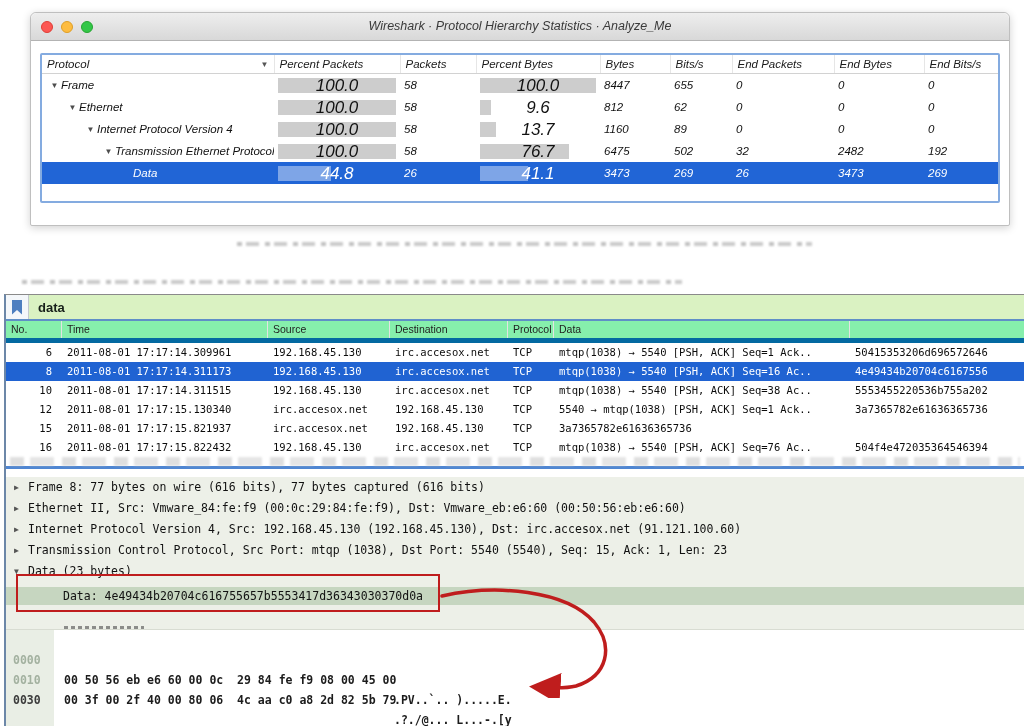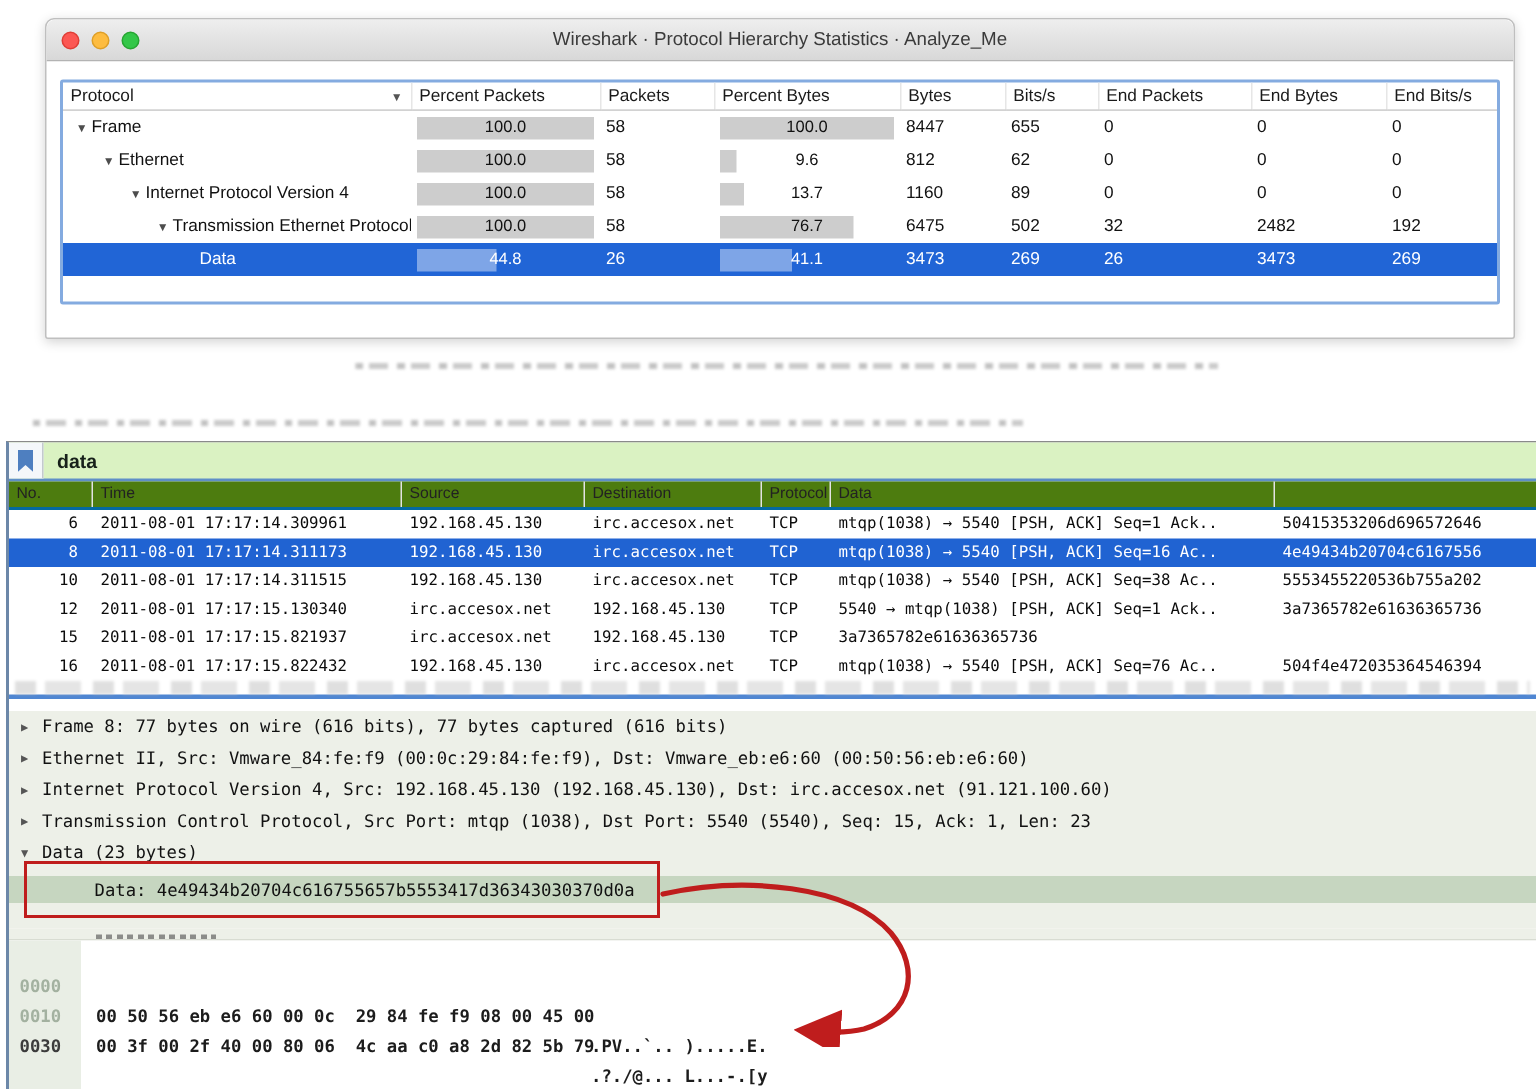--- a/index.html
+++ b/index.html
@@ -1,21 +1,21 @@
 <!DOCTYPE html>
 <html><head>
 <meta charset="utf-8">
 <style>
   html,body{margin:0;padding:0;background:#fff;}
   .stage{position:relative;width:1024px;height:726px;background:#fff;overflow:hidden;
          font-family:"Liberation Sans",sans-serif;color:#111;}
 
   
   .stats-win{position:absolute;left:30px;top:12px;width:978px;height:212px;background:#fff;
-             border:1px solid #bfbfbf;border-radius:6px 6px 2px 2px;box-shadow:0 2px 8px rgba(0,0,0,.18);}
+             border:1px solid #bfbfbf;border-radius:6px 6px 2px 2px;box-shadow:0 2px 8px rgba(0,0,0,.18);font-style:italic;}
   .titlebar{height:27px;background:linear-gradient(#eeeeee,#d8d8d8);border-bottom:1px solid #b3b3b3;
             border-radius:6px 6px 0 0;position:relative;}
   .lights{position:absolute;left:10px;top:8px;display:flex;gap:8px;}
   .light{width:12px;height:12px;border-radius:50%;}
   .light.red{background:#fc5753;border:1px solid #df3e36;box-sizing:border-box;}
   .light.yellow{background:#fdbc40;border:1px solid #de9f27;box-sizing:border-box;}
   .light.green{background:#33c748;border:1px solid #27a532;box-sizing:border-box;}
   .title{text-align:center;line-height:27px;font-size:12.5px;color:#3a3a3a;}
   .stats-body{padding:12px 9px 0 9px;}
   .table-wrap{border:2px solid #84abe0;border-radius:2px;height:146px;overflow:hidden;background:#fff;}
@@ -23,39 +23,39 @@
   table.stats th{font-weight:normal;text-align:left;padding:3px 5px;font-size:11.5px;color:#1a1a1a;
                  border-bottom:1px solid #d2d2d2;border-right:1px solid #e6e6e6;white-space:nowrap;overflow:hidden;}
   table.stats th:last-child{border-right:none;}
   table.stats td{padding:2px 4px;height:18px;white-space:nowrap;overflow:hidden;vertical-align:middle;}
   .sort-ind{float:right;font-size:8px;color:#555;margin-top:2px;}
   .proto-cell{display:flex;align-items:center;}
   .tri{font-size:8px;color:#4d4d4d;width:13px;display:inline-block;text-align:center;flex:none;}
   .ind0{padding-left:2px;} .ind1{padding-left:20px;} .ind2{padding-left:38px;} .ind3{padding-left:56px;} .ind4{padding-left:74px;}
   .track{position:relative;height:15px;width:100%;}
   .fill{position:absolute;left:0;top:0;bottom:0;background:#cdcdcd;}
-  .bar-val{position:absolute;left:0;right:0;text-align:center;line-height:15px;font-size:11px;}
+  .bar-val{position:absolute;left:0;right:0;text-align:center;line-height:15px;font-size:17px;}
   tr.sel-row{background:#2165d6;color:#fff;}
   tr.sel-row .fill{background:rgba(255,255,255,.42);}
   tr.sel-row .tri{color:#fff;}
 
   
   .blurline{position:absolute;height:4px;background:repeating-linear-gradient(90deg,#8f8f8f 0 5px,transparent 5px 9px,#a0a0a0 9px 22px,transparent 22px 28px);
             filter:blur(0.9px);opacity:.55;}
 
   
   .main-win{position:absolute;left:4px;top:294px;width:1020px;height:432px;background:#fff;
             border-left:2px solid #6c87a8;border-top:1px solid #8a8a8a;box-sizing:border-box;}
   .filter-bar{height:24px;background:#daf2c2;display:flex;align-items:center;border-bottom:2px solid #5f8fc7;}
   .bm-box{width:22px;height:100%;background:#f4f7fa;border-right:1px solid #c3c9ce;display:flex;align-items:center;justify-content:center;flex:none;}
   .bm{width:10px;height:15px;background:#4e7fc0;clip-path:polygon(0 0,100% 0,100% 100%,50% 70%,0 100%);}
   .filter-text{margin-left:9px;font-size:13px;font-weight:bold;color:#17201a;}
 
   .plist-head,.prow{display:grid;grid-template-columns:56px 206px 122px 118px 46px 296px 1fr;}
-  .plist-head{height:17px;line-height:17px;font-size:10.5px;color:#222;background:#4d7c0f;border-bottom:2px solid #0369a1;}
+  .plist-head{height:17px;line-height:17px;font-size:10.5px;color:#222;background:#86efac;border-bottom:5px solid #0369a1;}
   .plist-head>div{padding-left:5px;border-right:1px solid #e3e3e3;overflow:hidden;white-space:nowrap;}
   .prow{height:19px;line-height:19px;font-family:"DejaVu Sans Mono",monospace;font-size:10.5px;color:#0c0c0c;}
   .prow>div{padding-left:5px;overflow:hidden;white-space:nowrap;}
   .prow .no{text-align:right;padding-right:10px;padding-left:0;}
   .prow.sel{background:#2063d2;color:#fff;}
   .partial-row{height:9px;background:repeating-linear-gradient(90deg,#b9b9b9 0 14px,transparent 14px 20px,#c6c6c6 20px 44px,transparent 44px 52px);
                filter:blur(1px);opacity:.45;margin:0 4px;}
   .splitter{height:3px;background:#4f86d2;}
 
   .details{background:#edf0e8;height:145px;position:relative;font-family:"DejaVu Sans Mono",monospace;font-size:11.5px;}

